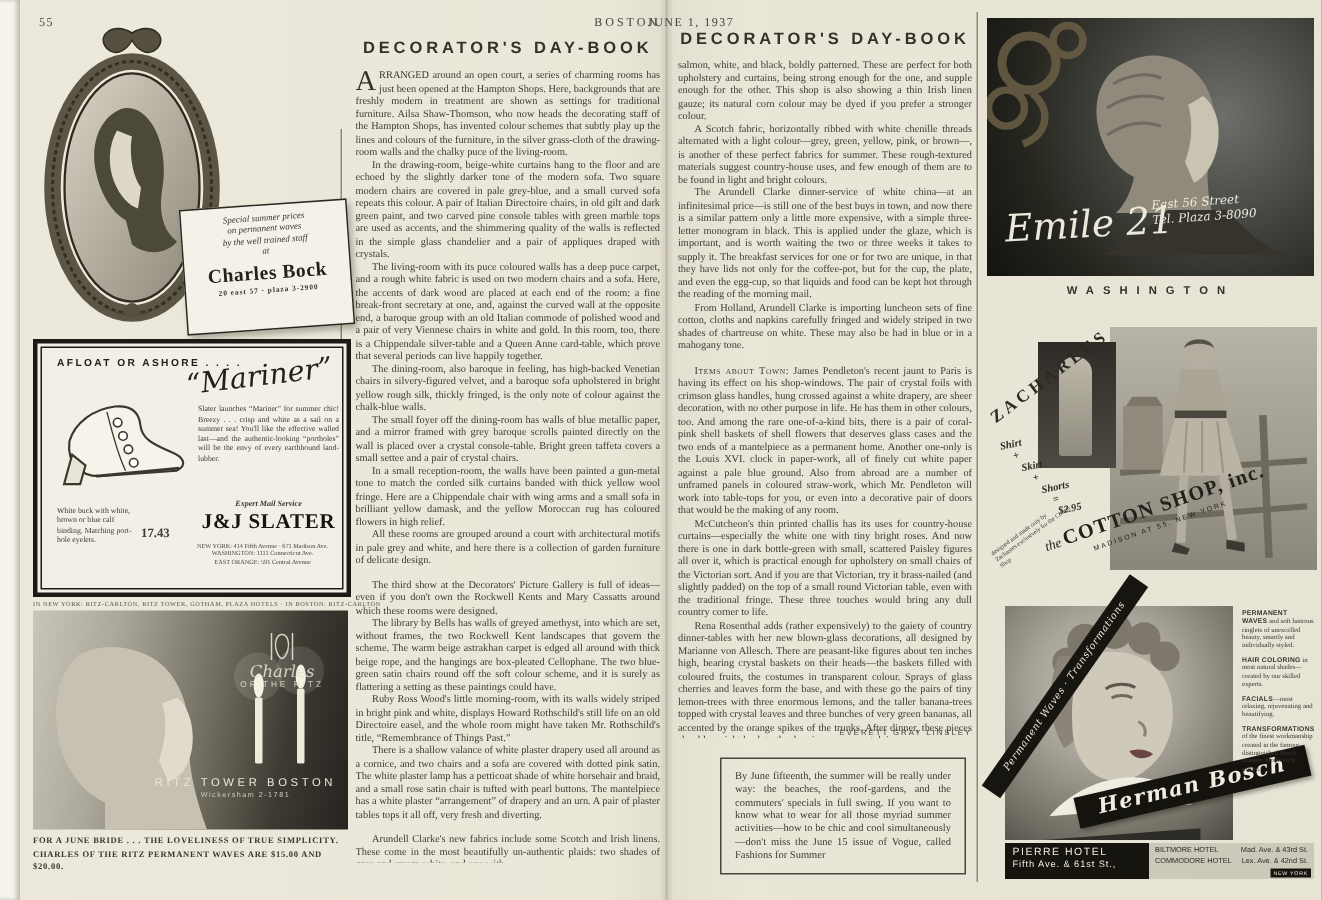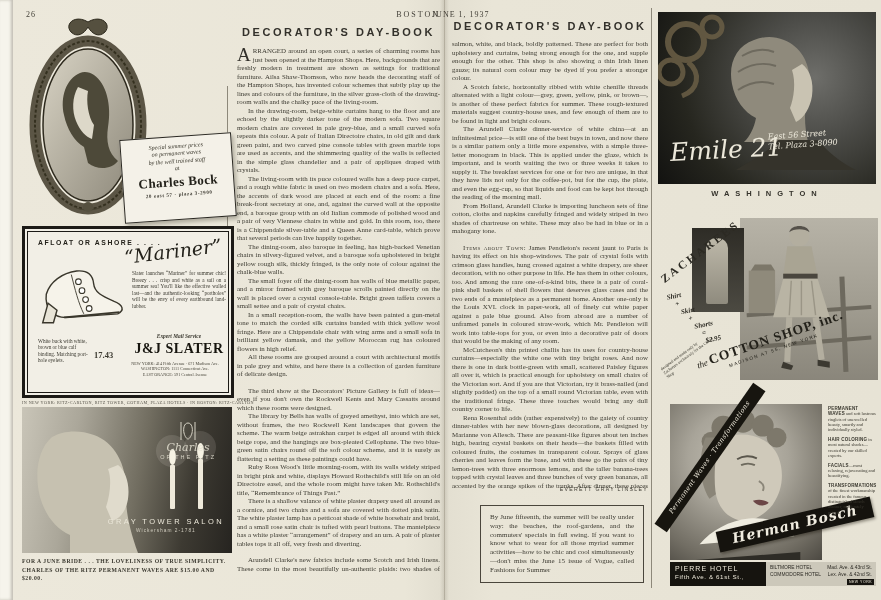--- a/index.html
+++ b/index.html
@@ -118,21 +118,21 @@
   .loc-city { position:absolute; right:2px; bottom:1px; background:#16140f; color:#efeadb;
     font-size:3.5px; letter-spacing:.5px; padding:1px 2px; }
 </style>
 </head>
 <body>
 
 <div id="spread">
 
   <div class="abs scan-edge"></div>
 
-  <div class="abs hdr" style="left:26px;top:10px;">26</div>
+  <div class="abs hdr" style="left:26px;top:10px;">55</div>
   <div class="abs hdr" style="left:360px;top:10px;width:80px;text-align:right;letter-spacing:2px;">BOSTON</div>
   <div class="abs hdr" style="left:432px;top:10px;">JUNE 1, 1937</div>
 
   <div class="abs rule-v" style="left:227px;top:86px;height:250px;"></div>
   <div class="abs fold"></div>
   <div class="abs rule-v" style="left:651px;top:8px;height:580px;"></div>
 
   <div class="abs" style="left:28px;top:14px;width:120px;height:202px;">
     <svg viewBox="0 0 120 200" width="120" height="202">
       <defs>
@@ -205,21 +205,21 @@
     </svg>
     <div class="abs ritz-logo">
       <svg width="18" height="20" viewBox="0 0 18 20" style="display:block;margin:0 auto;">
         <path d="M9 2 C5 2 4 8 5 12 C6 16 8 18 9 18 C10 18 12 16 13 12 C14 8 13 2 9 2 Z" fill="none" stroke="#d8d4c6" stroke-width="1"></path>
         <path d="M2 1 L2 19 M16 1 L16 19" stroke="#d8d4c6" stroke-width="1" fill="none"></path>
       </svg>
       <div class="ritz-logo-script">Charles</div>
       <div class="ritz-logo-sub">OF THE RITZ</div>
     </div>
     <div class="abs ritz-salon">
-      <div>GRAY TOWER SALON</div>
+      <div>RITZ TOWER BOSTON</div>
       <div class="ritz-phone">Wickersham 2-1781</div>
     </div>
   </div>
 
   <div class="abs ritz-caption" style="left:22px;top:557px;width:212px;">
     <div>FOR A JUNE BRIDE . . . THE LOVELINESS OF TRUE SIMPLICITY.</div>
     <div>CHARLES OF THE RITZ PERMANENT WAVES ARE $15.00 AND $20.00.</div>
   </div>
 
   <div class="abs" style="left:237px;top:26px;width:203px;">

